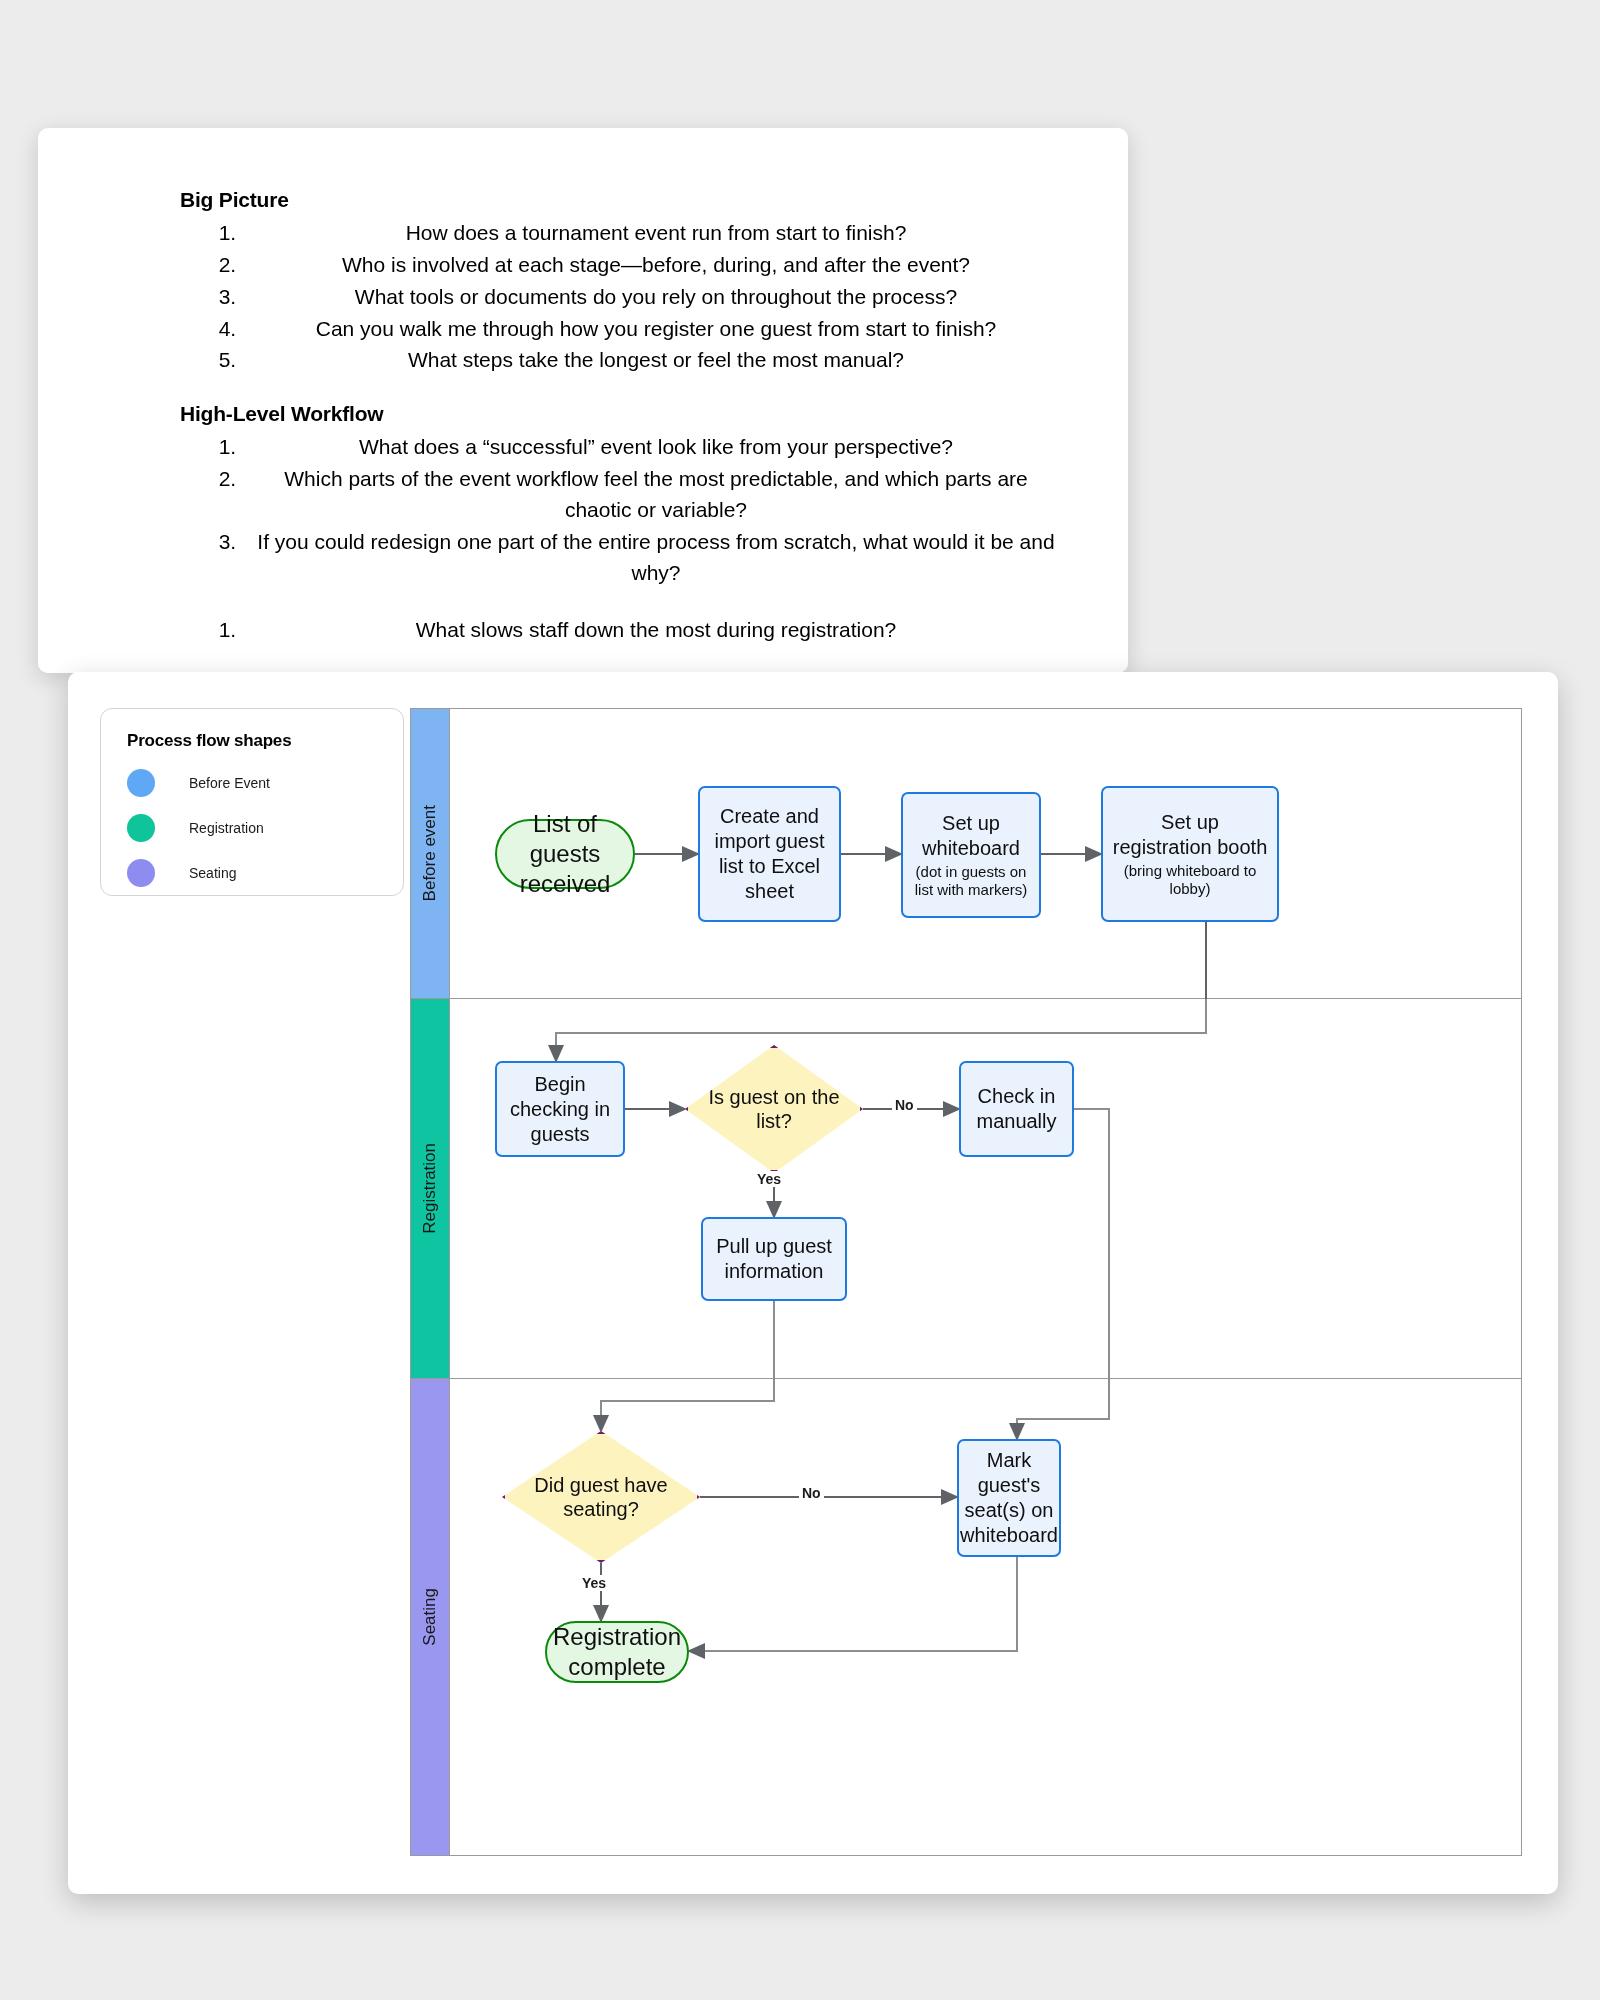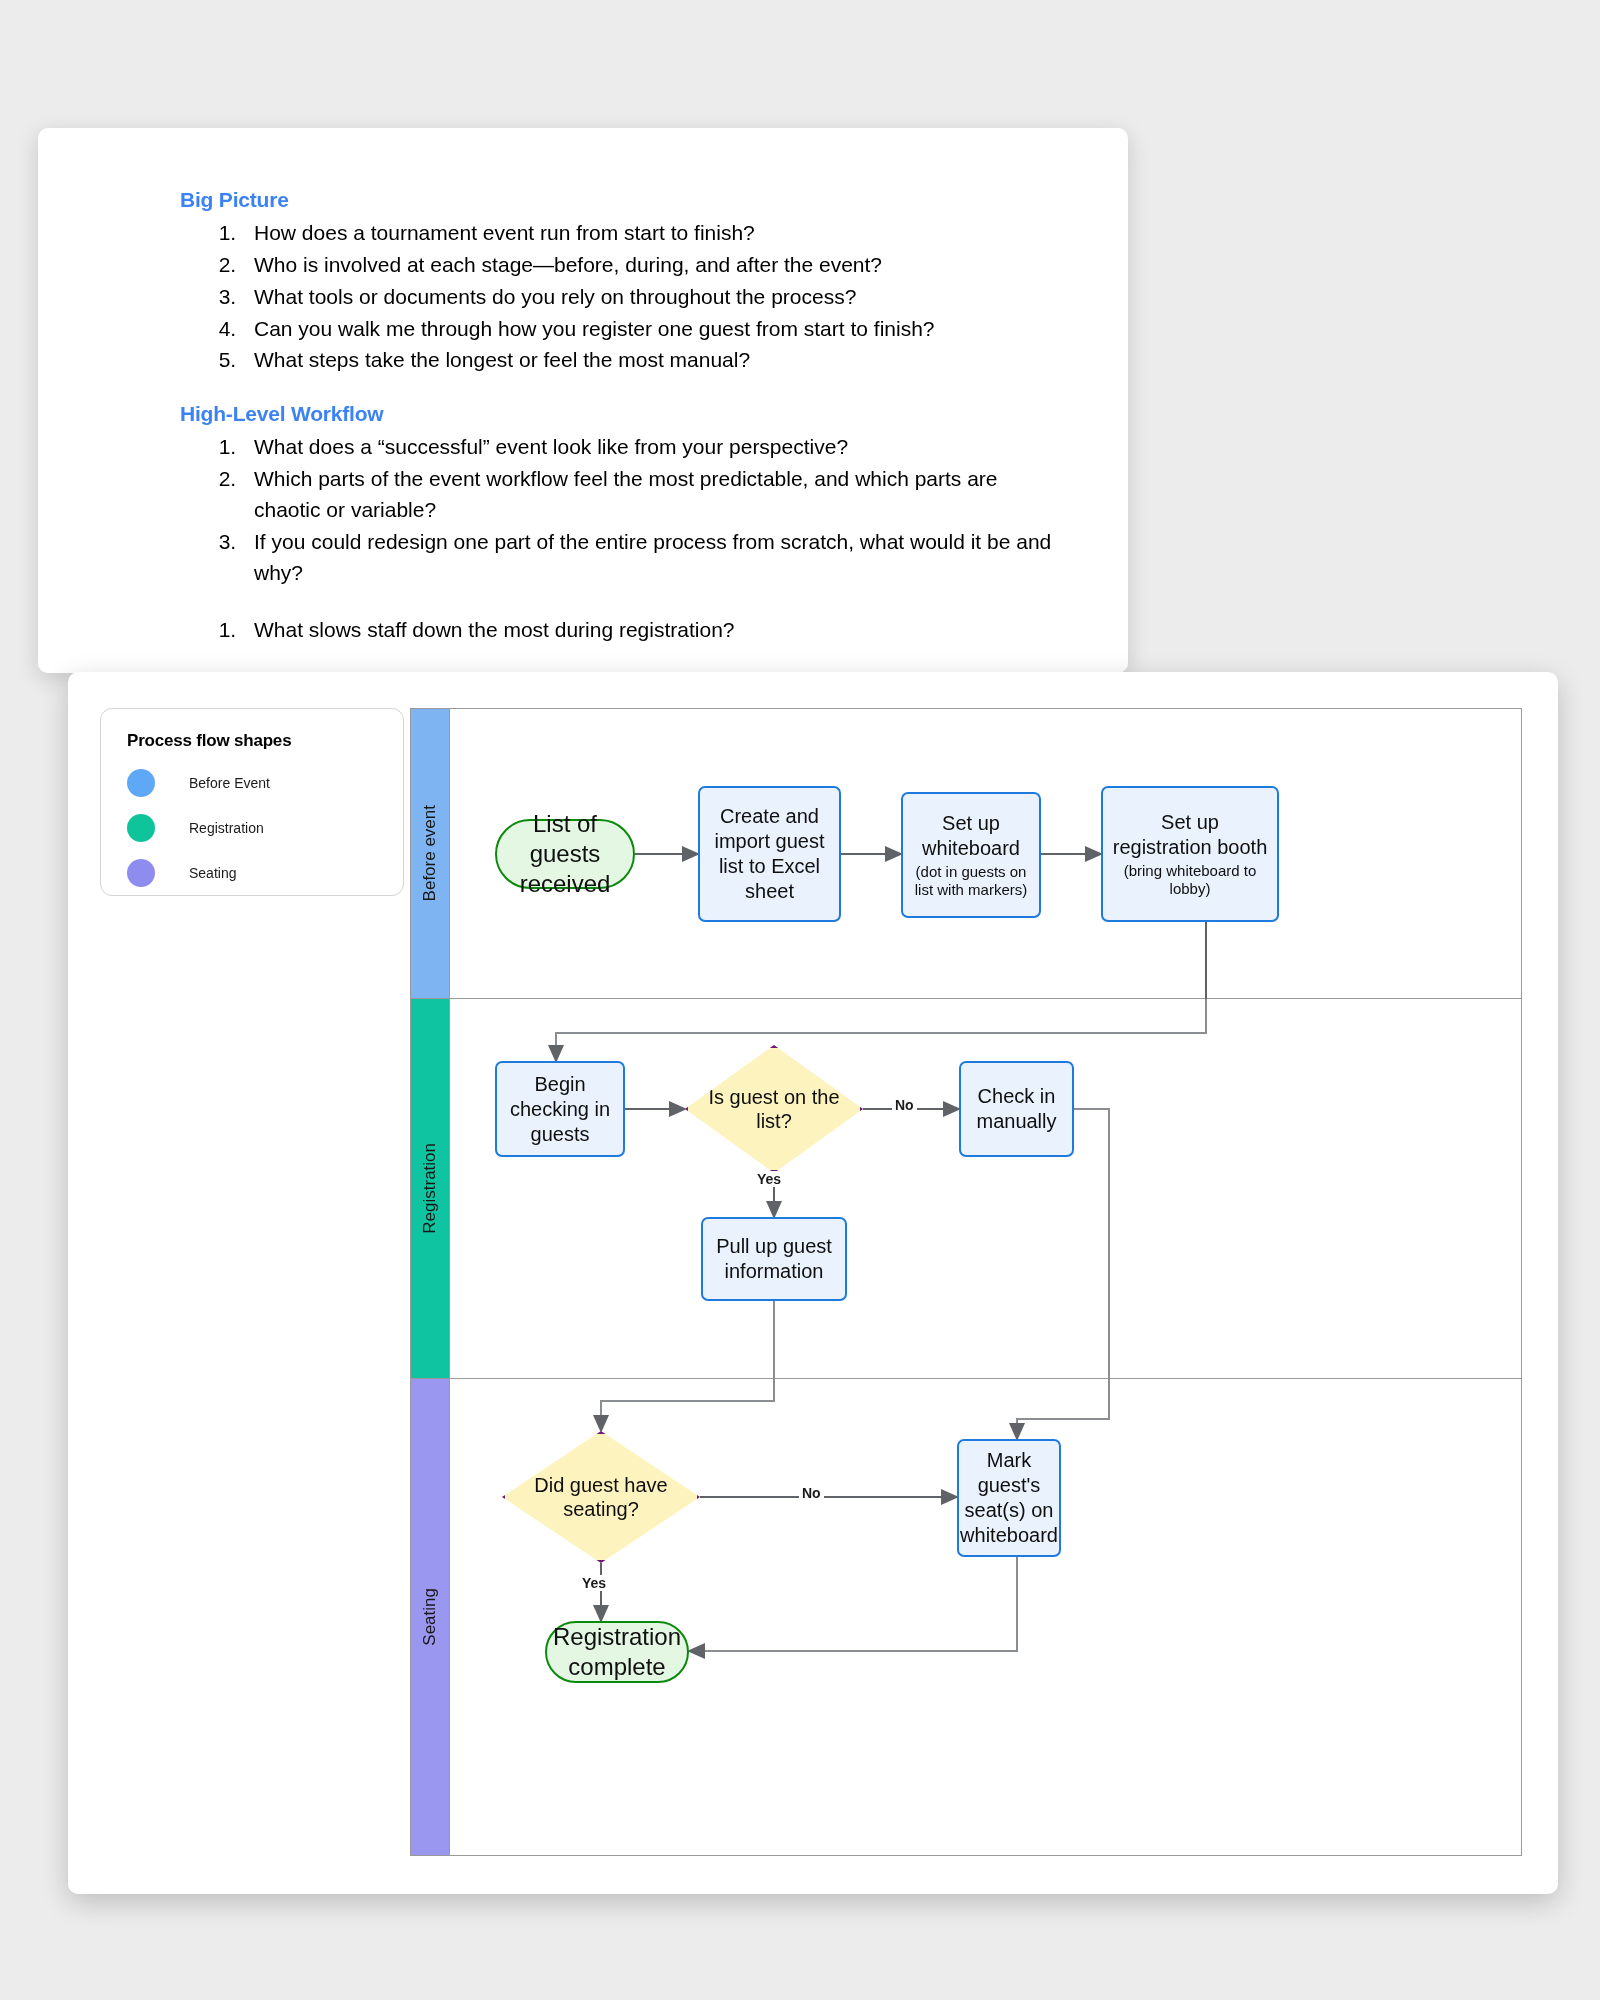--- a/index.html
+++ b/index.html
@@ -18,34 +18,34 @@
     width:1090px; height:545px;
     background:#ffffff;
     border-radius:10px;
     box-shadow:0 6px 22px rgba(0,0,0,.16);
     overflow:hidden;
   }
   .doc-inner{ padding:60px 70px 0 100px; }
   .doc-h{
     font-weight:bold;
     font-size:21px;
-    color:#3b82f6;
+    color:#000000;
     margin:0 0 6px 42px;
     letter-spacing:-.2px;
   }
   .doc-sec{ margin-bottom:26px; }
   ol.doc-list{
     margin:0 0 0 0;
     padding-left:104px;
     list-style:decimal;
     font-size:21px;
     line-height:1.47;
     color:#000;
   }
-  ol.doc-list li{ padding-left:12px; margin-bottom:1px; }
+  ol.doc-list li{ padding-left:12px; margin-bottom:1px;text-align:center; }
   ol.doc-list li::marker{ }
 
   
   #doc-fade{
     position:absolute; left:0; right:0; bottom:0; height:30px;
     background:linear-gradient(to bottom,rgba(255,255,255,0),#ffffff);
     pointer-events:none;
   }
 
   

